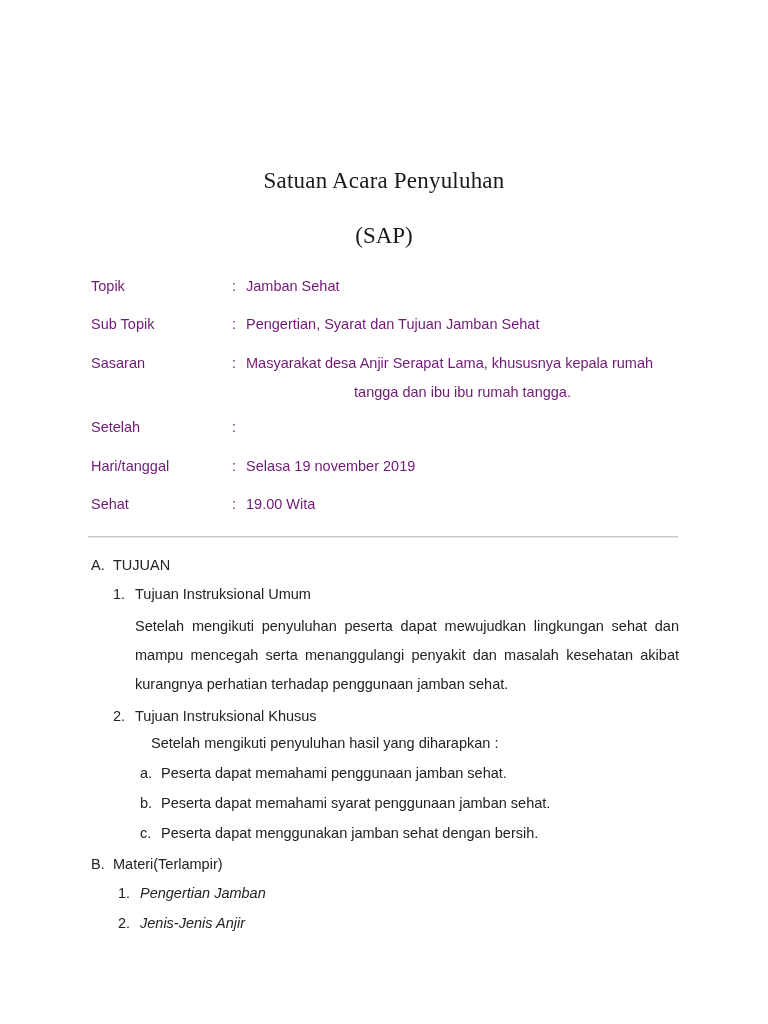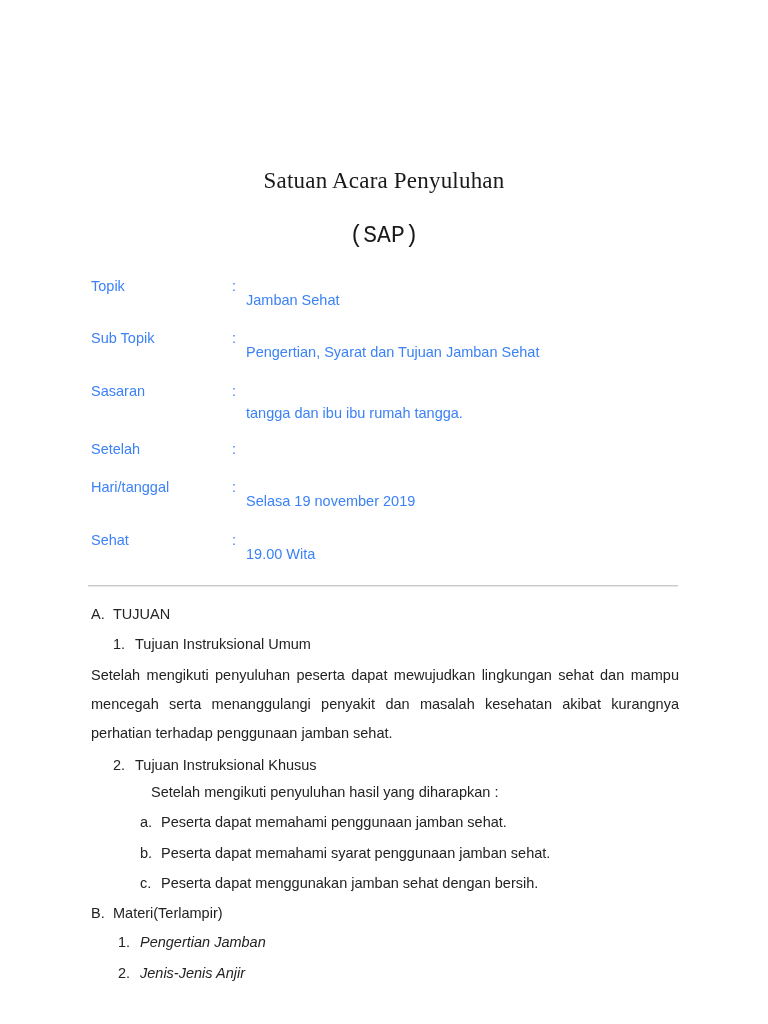--- a/index.html
+++ b/index.html
@@ -32,60 +32,60 @@
   .doc-title {
     font-family: "Liberation Serif", serif;
     font-size: 23px;
     font-weight: normal;
     letter-spacing: 0.2px;
     color: #1a1a1a;
     margin: 0;
     line-height: 1.15;
   }
   .doc-subtitle {
-    font-family: Liberation Mono, monospace;
+    font-family: Liberation Serif, serif;
     font-size: 23px;
     font-weight: normal;
     color: #1a1a1a;
     margin: 0;
     padding-top: 29px;
     line-height: 1.15;
   }
 
   
   .info-block {
     margin-top: 26px;
     padding-left: 91px;
     padding-right: 89px;
   }
   .info-row {
     display: flex;
     align-items: flex-start;
     margin-bottom: 18px;
     font-size: 14.5px;
     line-height: 1.42;
-    color: #3b82f6;
+    color: #701a75;
   }
   .info-row.tight { margin-bottom: 15px; }
   .info-label {
     flex: 0 0 141px;
     max-width: 141px;
   }
   .info-colon {
     flex: 0 0 8px;
     text-align: left;
   }
   .info-value {
     flex: 1 1 auto;
     padding-left: 6px;
-    margin-top: 14px;
   }
   .info-value .cont {
     display: block;
     padding-top: 8px;
+    text-align: center;
   }
 
   
   .divider {
     margin: 21px 0 0 0;
     margin-left: 88px;
     width: 590px;
     height: 2px;
     background: linear-gradient(to bottom, #c9c9c9 0, #c9c9c9 1px, #e9e9e9 1px, #e9e9e9 2px);
     border: 0;
@@ -122,20 +122,21 @@
   .lvl-1-b {
     display: flex;
     margin-left: 27px;
     margin-bottom: 10px;
     line-height: 1.4;
   }
   .lvl-1-b .marker { flex: 0 0 22px; }
   .lvl-1-b .content { flex: 1 1 auto; font-style: italic; }
 
   .para {
+    margin-left: 44px;
     text-align: justify;
     line-height: 2.0;
     margin-bottom: 2px;
   }
   .para-plain {
     margin-left: 60px;
     line-height: 1.45;
     margin-bottom: 9px;
   }
 
@@ -171,20 +172,21 @@
     <div class="info-row">
       <span class="info-label">Sub Topik</span>
       <span class="info-colon">:</span>
       <span class="info-value">Pengertian, Syarat dan Tujuan Jamban Sehat</span>
     </div>
 
     <div class="info-row tight">
       <span class="info-label">Sasaran</span>
       <span class="info-colon">:</span>
       <span class="info-value">
+        <span>Masyarakat desa Anjir Serapat Lama, khususnya kepala rumah</span>
         <span class="cont">tangga dan ibu ibu rumah tangga.</span>
       </span>
     </div>
 
     <div class="info-row">
       <span class="info-label">Setelah</span>
       <span class="info-colon">:</span>
     </div>
 
     <div class="info-row">

